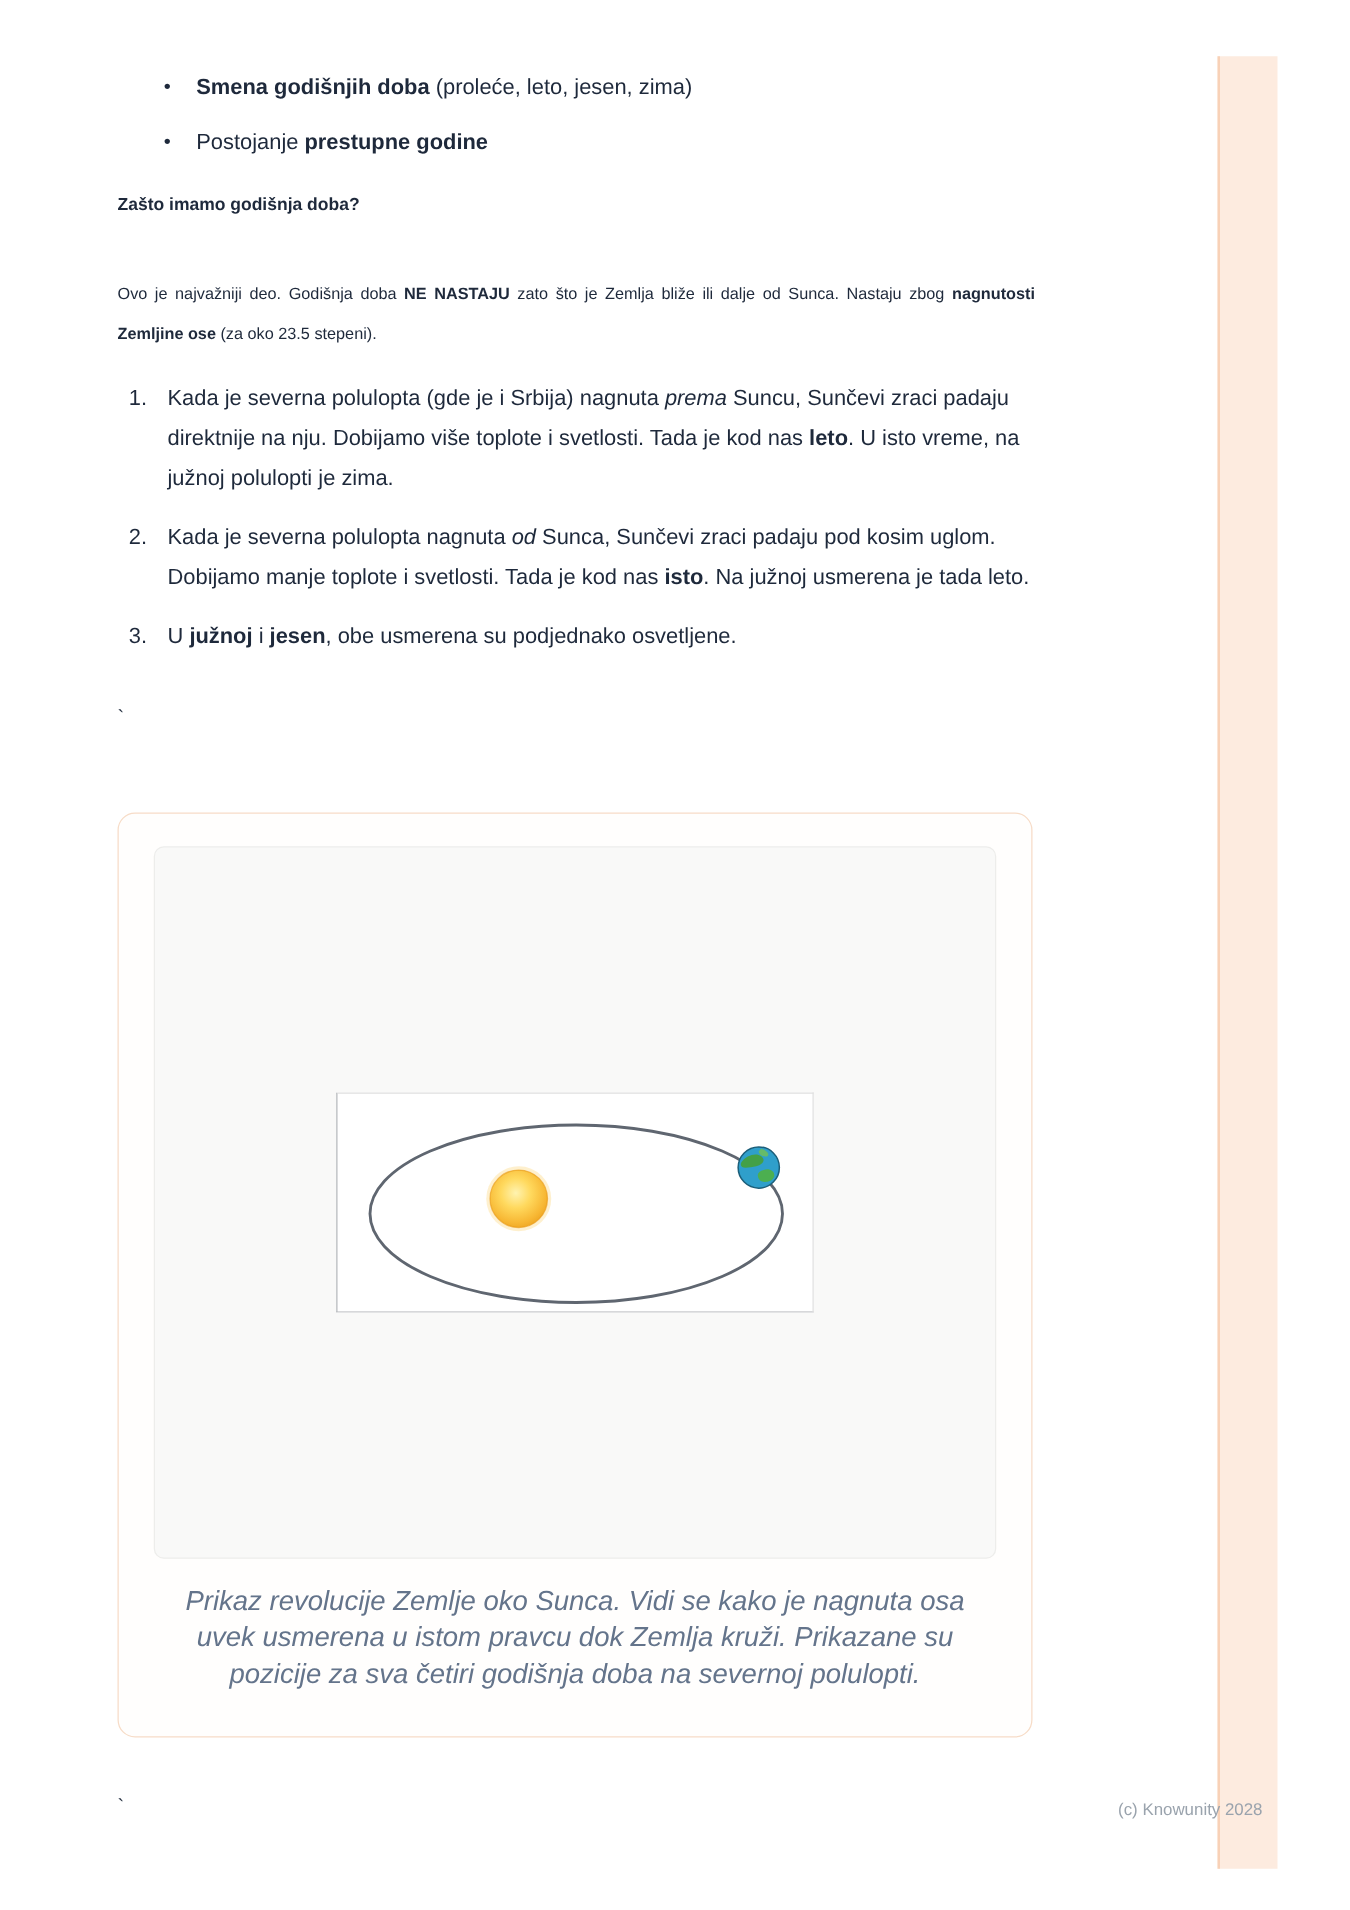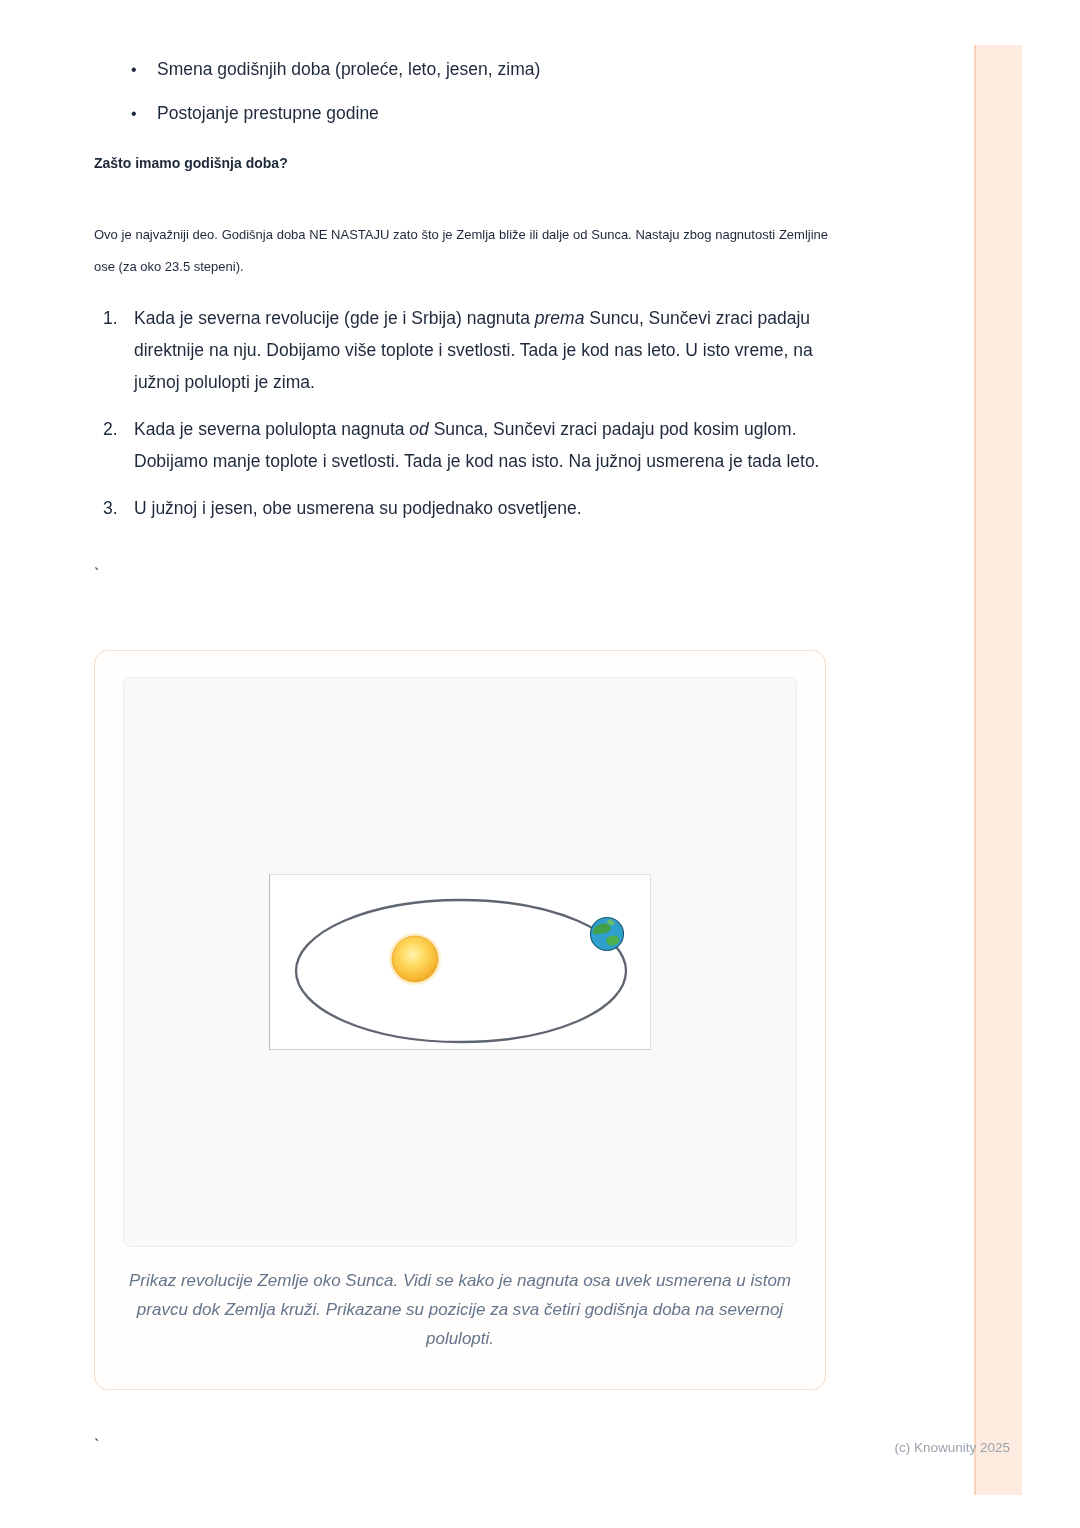--- a/index.html
+++ b/index.html
@@ -5,21 +5,21 @@
   html,body{margin:0;padding:0;}
   body{
     width:1080px;height:1528px;position:relative;background:#ffffff;
     font-family:"Liberation Sans",sans-serif;color:#1e293b;overflow:hidden;
   }
   .page{position:absolute;inset:0;}
   .stripe{
     position:absolute;top:45px;right:58px;width:46px;height:1450px;
     background:#fdebdf;border-left:2px solid rgba(244,188,150,.55);
   }
-  b{font-weight:normal;}
+  b{font-weight:bold;}
   i{font-style:italic;margin-top:32px;}
   
   .bullets{position:absolute;top:57px;left:131px;font-size:17.5px;line-height:25px;}
   .bullet-row{display:flex;align-items:flex-start;margin-bottom:19px;}
   .bullet-dot{width:26px;flex:none;font-size:16px;}
   
   .heading{position:absolute;top:150px;left:94px;font-size:14px;font-weight:bold;line-height:26px;}
   
   .intro{position:absolute;top:206px;left:94px;width:734px;font-size:13px;line-height:32px;text-align:justify;}
   
@@ -40,21 +40,21 @@
     background:#f9f9f8;border:1px solid #ededeb;border-radius:8px;
     display:flex;align-items:center;justify-content:center;
   }
   .diagram{
     width:380px;height:174px;background:#ffffff;position:relative;
     border:1px solid #e0e0e0;border-left:1px solid #b5b8bb;border-bottom:1px solid #caccce;
   }
   .diagram svg{display:block;width:100%;height:100%;}
   .caption{
     position:absolute;top:615px;left:30px;right:30px;text-align:center;
-    font-style:italic;color:#64748b;font-size:17px;line-height:29px;
+    font-style:italic;color:#64748b;font-size:22px;line-height:29px;
   }
   
   .footer{position:absolute;top:1440px;right:70px;font-size:13.5px;color:#9aa3ad;z-index:3;}
 </style>
 </head>
 <body>
 
 <div class="page">
 
   <div class="stripe"></div>
@@ -70,21 +70,21 @@
     </div>
   </div>
 
   <div class="heading">Zašto imamo godišnja doba?</div>
 
   <p class="intro"><span>Ovo je najvažniji deo. Godišnja doba </span><b>NE NASTAJU</b><span> zato što je Zemlja bliže ili dalje od Sunca. Nastaju zbog </span><b>nagnutosti Zemljine ose</b><span> (za oko 23.5 stepeni).</span></p>
 
   <div class="olist">
     <div class="oitem">
       <span class="onum">1.</span>
-      <span class="otext"><span>Kada je severna revolucije (gde je i Srbija) nagnuta </span><i>prema</i><span> Suncu, Sunčevi zraci padaju direktnije na nju. Dobijamo više toplote i svetlosti. Tada je kod nas </span><b>leto</b><span>. U isto vreme, na južnoj polulopti je zima.</span></span>
+      <span class="otext"><span>Kada je severna polulopta (gde je i Srbija) nagnuta </span><i>prema</i><span> Suncu, Sunčevi zraci padaju direktnije na nju. Dobijamo više toplote i svetlosti. Tada je kod nas </span><b>leto</b><span>. U isto vreme, na južnoj polulopti je zima.</span></span>
     </div>
     <div class="oitem">
       <span class="onum">2.</span>
       <span class="otext"><span>Kada je severna polulopta nagnuta </span><i>od</i><span> Sunca, Sunčevi zraci padaju pod kosim uglom. Dobijamo manje toplote i svetlosti. Tada je kod nas </span><b>isto</b><span>. Na južnoj usmerena je tada leto.</span></span>
     </div>
     <div class="oitem">
       <span class="onum">3.</span>
       <span class="otext"><span>U </span><b>južnoj</b><span> i </span><b>jesen</b><span>, obe usmerena su podjednako osvetljene.</span></span>
     </div>
   </div>
@@ -115,15 +115,15 @@
             <path d="M2,-15 C6,-14 9,-11 7,-9 C4,-8 0,-10 0,-13 Z" fill="#66bb6a"></path>
           </g>
         </svg>
       </div>
     </div>
     <div class="caption">Prikaz revolucije Zemlje oko Sunca. Vidi se kako je nagnuta osa uvek usmerena u istom pravcu dok Zemlja kruži. Prikazane su pozicije za sva četiri godišnja doba na severnoj polulopti.</div>
   </div>
 
   <span class="stray-2">`</span>
 
-  <div class="footer">(c) Knowunity 2025</div>
+  <div class="footer">(c) Knowunity 2028</div>
 
 </div>
 
 </body></html>

